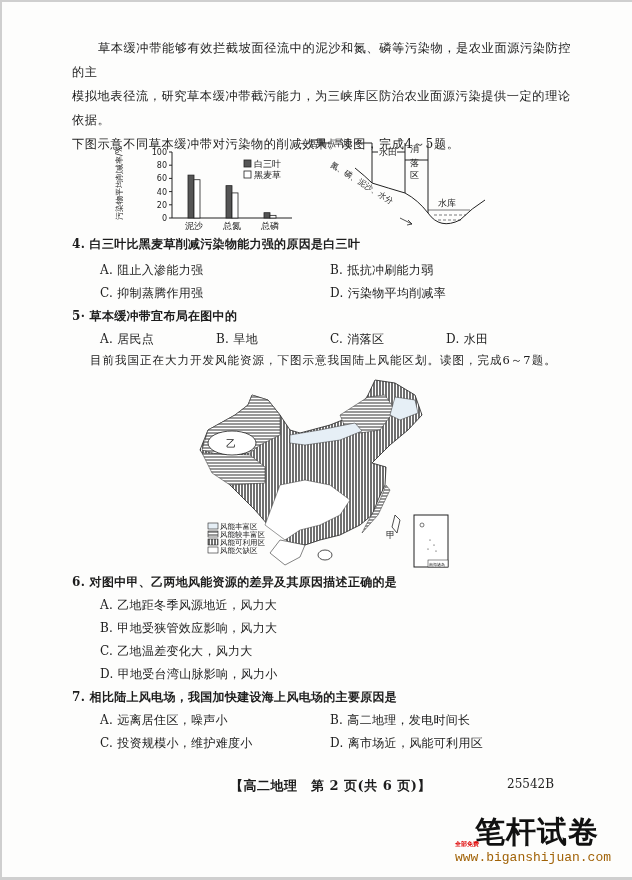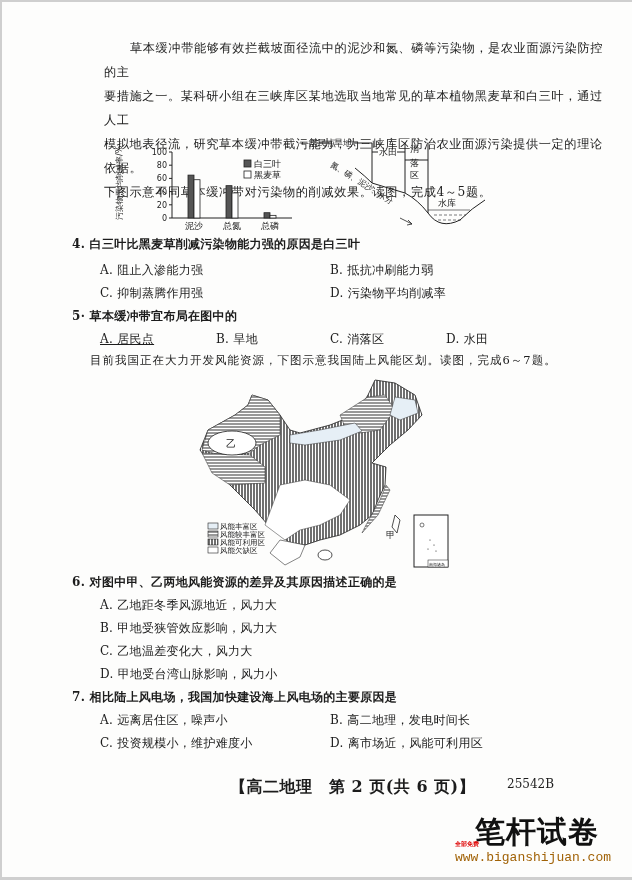--- a/index.html
+++ b/index.html
@@ -1,39 +1,38 @@
 <!DOCTYPE html>
 <html><head>
 <meta charset="utf-8">
 <style>
   html,body{margin:0;padding:0;}
   body{width:632px;height:880px;background:#fdfdfc;position:relative;overflow:hidden;
        font-family:"DejaVu Serif","Liberation Serif",serif;color:#1c1c1c;}
   .frame{position:absolute;left:0;top:0;width:630px;height:877px;border-top:2px solid #cfcfcf;border-left:2px solid #cfcfcf;}
   .bottom-bar{position:absolute;left:0;bottom:0;width:632px;height:3px;background:#cfcfcf;}
-  .para{position:absolute;left:72px;width:500px;font-size:12.2px;line-height:24px;letter-spacing:0.6px;margin-left:32px;}
+  .para{position:absolute;left:72px;width:500px;font-size:12.2px;line-height:24px;letter-spacing:0.6px;}
   .para .indent{display:inline-block;width:26px;}
   .q{position:absolute;left:72px;font-size:12px;font-weight:bold;letter-spacing:0.3px;}
   .opt{position:absolute;font-size:12px;letter-spacing:0.3px;}
   .intro{position:absolute;left:90px;font-size:11.5px;letter-spacing:1px;}
   svg text{font-family:"DejaVu Sans","Liberation Sans",sans-serif;}
-  .footer{position:absolute;top:777px;left:230px;font-size:16px;font-weight:bold;letter-spacing:0.5px;}
+  .footer{position:absolute;top:777px;left:230px;font-size:13px;font-weight:bold;letter-spacing:0.5px;}
   .code{position:absolute;top:777px;left:507px;font-size:12px;}
   .wm-title{position:absolute;left:475px;top:812px;font-size:30px;font-family:"DejaVu Sans","Liberation Sans",sans-serif;font-weight:bold;letter-spacing:1px;color:#111;}
   .wm-free{position:absolute;left:455px;top:840px;font-size:6px;color:#e01010;font-family:"DejaVu Sans",sans-serif;font-weight:bold;}
   .wm-url{position:absolute;left:455px;top:850px;font-size:13px;font-family:"Liberation Mono","DejaVu Sans Mono",monospace;color:#a16207;}
 </style>
 </head>
 <body>
 
 <div class="frame"></div>
 
 <div class="para" style="top:36px;">
   <div><span class="indent"></span><span>草本缓冲带能够有效拦截坡面径流中的泥沙和氮、磷等污染物，是农业面源污染防控的主</span></div>
-  <div>要措施之一。某科研小组在三峡库区某地选取当地常见的草本植物黑麦草和白三叶，通过人工</div>
   <div>模拟地表径流，研究草本缓冲带截污能力，为三峡库区防治农业面源污染提供一定的理论依据。</div>
   <div>下图示意不同草本缓冲带对污染物的削减效果。读图，完成4～5题。</div>
 </div>
 
 <svg style="position:absolute;left:112px;top:138px;" width="190" height="92" viewBox="0 0 190 92">
   <g>
     <text id="ylab" x="0" y="0" font-size="8" transform="translate(10,82) rotate(-90)" fill="#222">污染物平均削减率/%</text>
   </g>
   <line x1="60" y1="14" x2="60" y2="80" stroke="#222" stroke-width="1"></line>
   <line x1="60" y1="80" x2="180" y2="80" stroke="#222" stroke-width="1"></line>
@@ -97,21 +96,21 @@
   <path d="M108,82 L112,86 L107,87" fill="none" stroke="#222" stroke-width="0.8"></path>
 </svg>
 
 <div class="q" style="top:236px;">4. 白三叶比黑麦草削减污染物能力强的原因是白三叶</div>
 <div class="opt" style="top:262px;left:100px;">A. 阻止入渗能力强</div>
 <div class="opt" style="top:262px;left:330px;">B. 抵抗冲刷能力弱</div>
 <div class="opt" style="top:285px;left:100px;">C. 抑制蒸腾作用强</div>
 <div class="opt" style="top:285px;left:330px;">D. 污染物平均削减率</div>
 
 <div class="q" style="top:308px;">5· 草本缓冲带宜布局在图中的</div>
-<div class="opt" style="top:331px;left:100px;text-decoration:underline;">A. 居民点</div>
+<div class="opt" style="top:331px;left:100px;">A. 居民点</div>
 <div class="opt" style="top:331px;left:216px;">B. 旱地</div>
 <div class="opt" style="top:331px;left:330px;">C. 消落区</div>
 <div class="opt" style="top:331px;left:446px;">D. 水田</div>
 
 <div class="intro" style="top:353px;">目前我国正在大力开发风能资源，下图示意我国陆上风能区划。读图，完成6～7题。</div>
 
 <svg style="position:absolute;left:190px;top:375px;" width="270" height="195" viewBox="0 0 270 195">
   <defs>
     <pattern id="hstripe" width="4" height="3" patternUnits="userSpaceOnUse">
       <rect width="4" height="3" fill="#fff"></rect>

